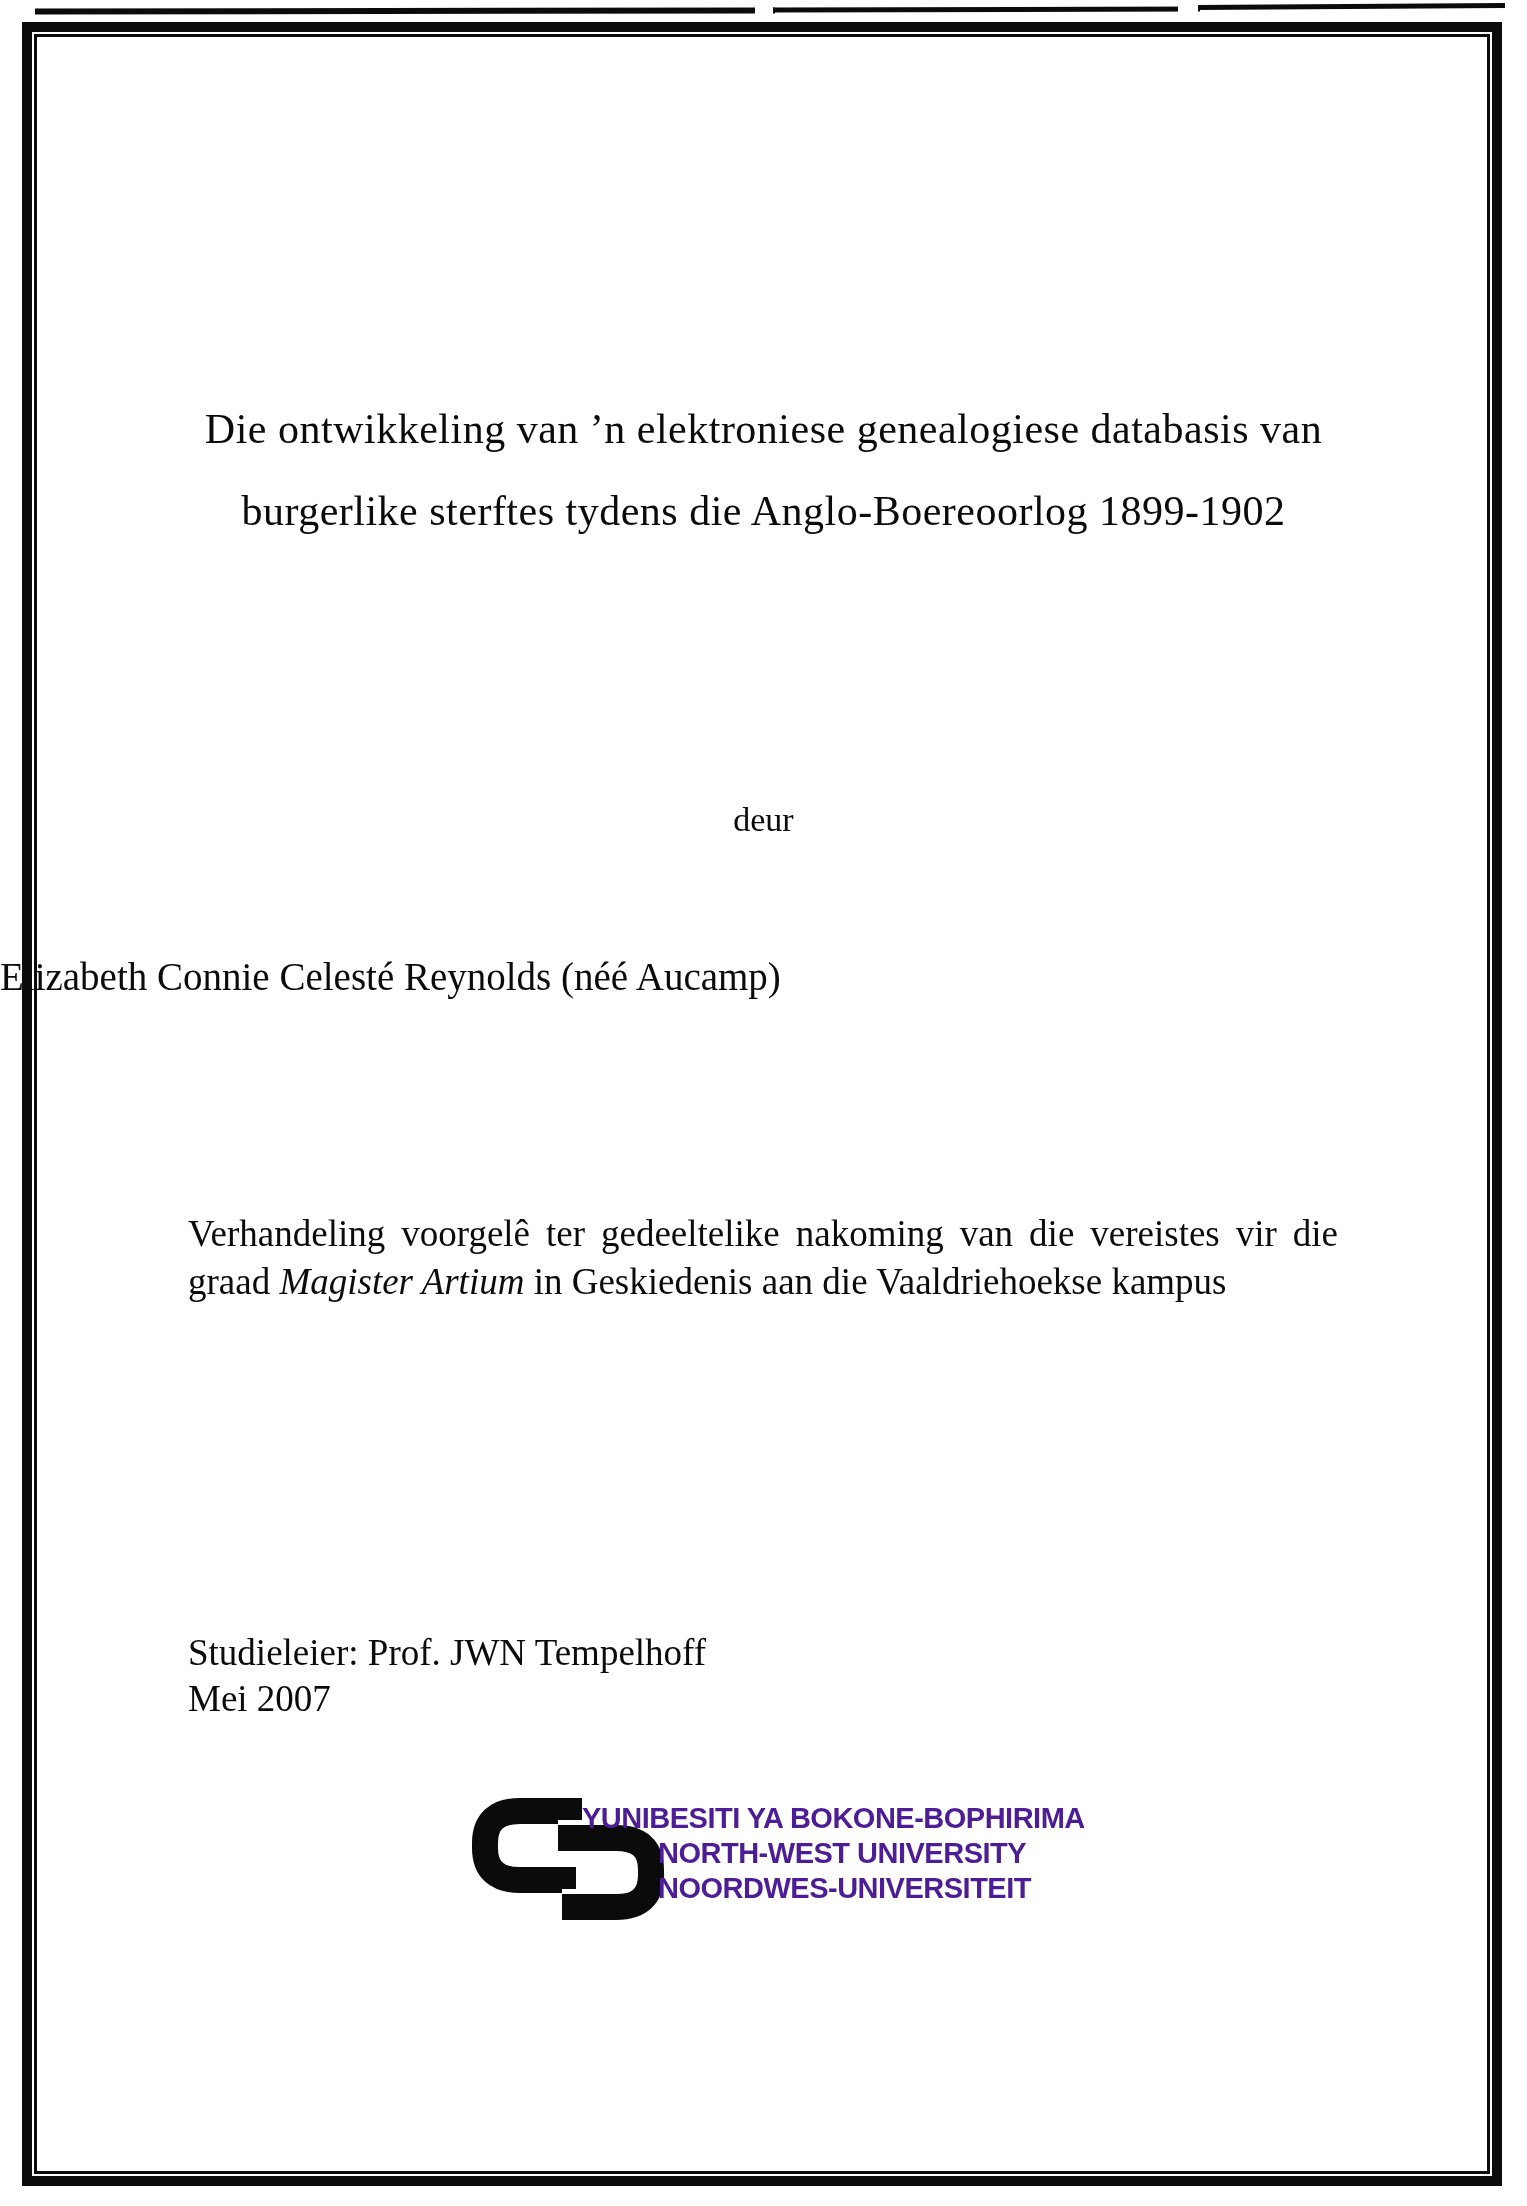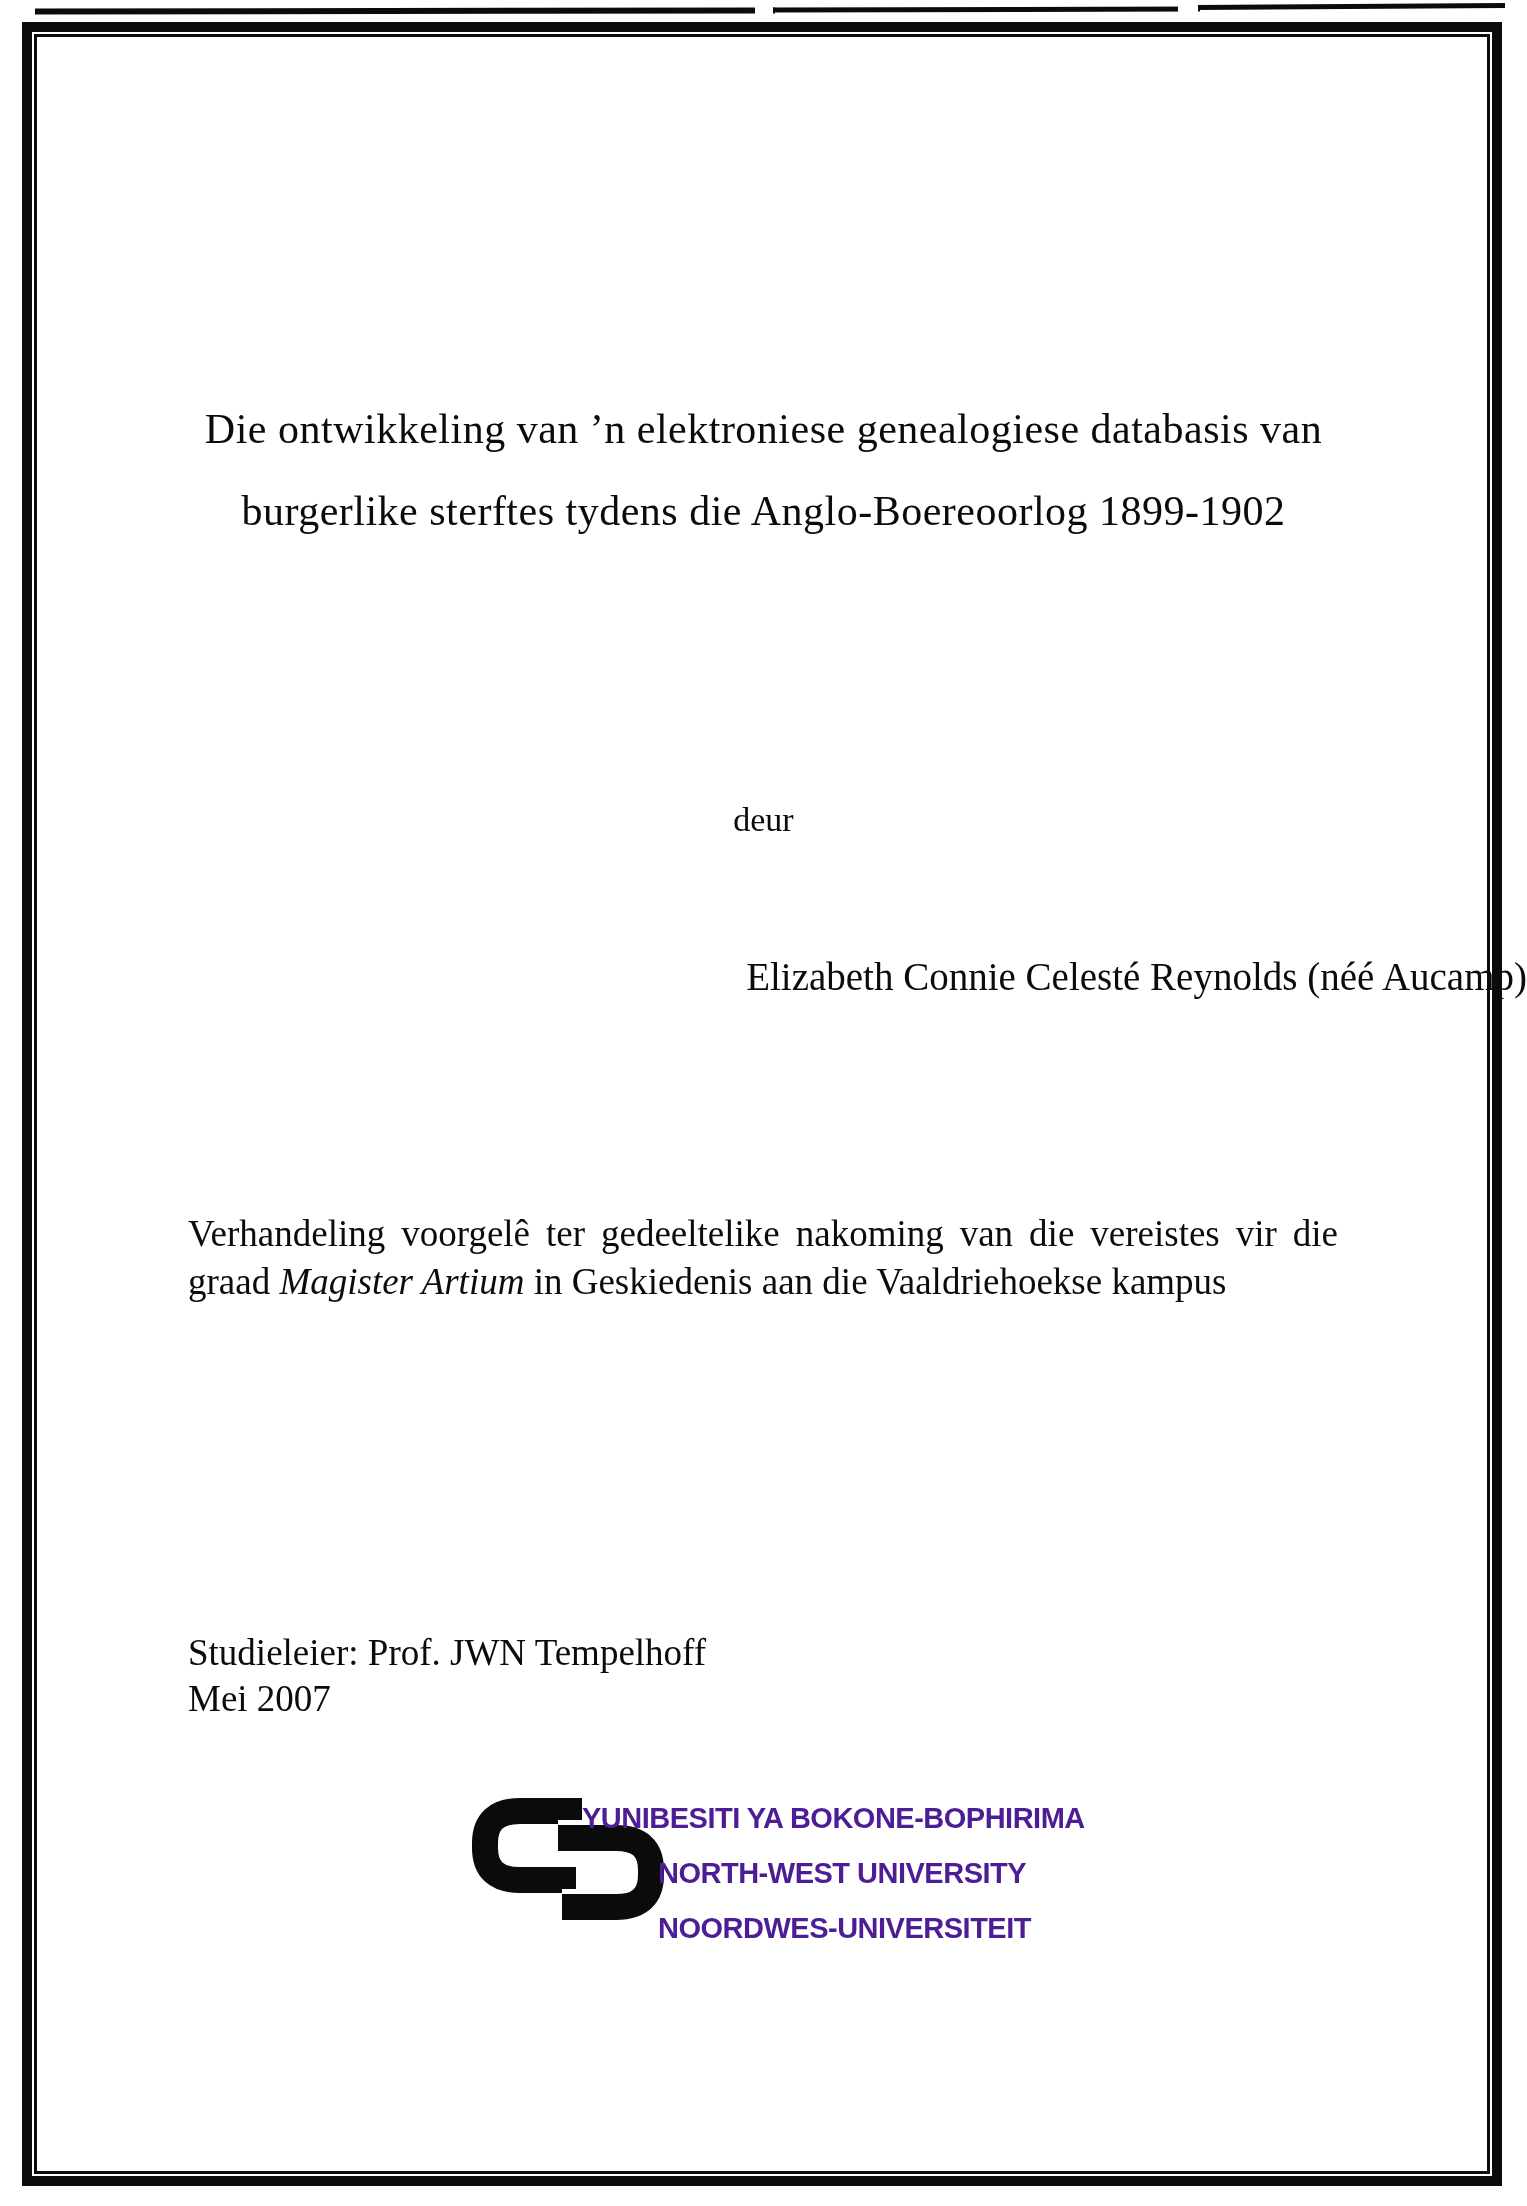--- a/index.html
+++ b/index.html
@@ -33,22 +33,22 @@
     text-align:center;
     font-size:42px;line-height:82px;
     letter-spacing:0.5px;
   }
   .byline{
     position:absolute;left:0;right:0;top:800px;
     text-align:center;
     font-size:34px;line-height:40px;
   }
   .author{
-    position:absolute;left:0;right:0;top:952px;
-    text-align:right;
+    position:absolute;left:0;right:8px;top:952px;
+    text-align:left;
     font-size:39px;line-height:50px;
   }
   .description{
     position:absolute;left:188px;top:1210px;width:1150px;
     font-size:37px;line-height:48px;
   }
   .just{text-align:justify;text-align-last:justify;}
   .ital{font-style:italic;}
   .supervisor-block{
     position:absolute;left:188px;top:1630px;
@@ -57,21 +57,21 @@
   .logo{
     position:absolute;left:470px;top:1795px;width:620px;height:140px;
     font-family:"Liberation Sans", sans-serif;
   }
   .logo-mark{position:absolute;left:0;top:0;}
   .logo-text{
     position:absolute;left:112px;top:6px;
     font-size:29px;line-height:35px;font-weight:700;
     letter-spacing:-0.5px;white-space:nowrap;color:#4c1d95;
   }
-  .logo-text .indent{padding-left:76px;margin-top:20px;}
+  .logo-text .indent{padding-left:76px;}
 </style>
 </head>
 <body>
 
 <div class="page">
 
   <div class="scan-streak streak-a"></div>
   <div class="scan-streak streak-b"></div>
   <div class="scan-streak streak-c"></div>
   <div class="streak-gap" style="left:755px;width:18px;"></div>

